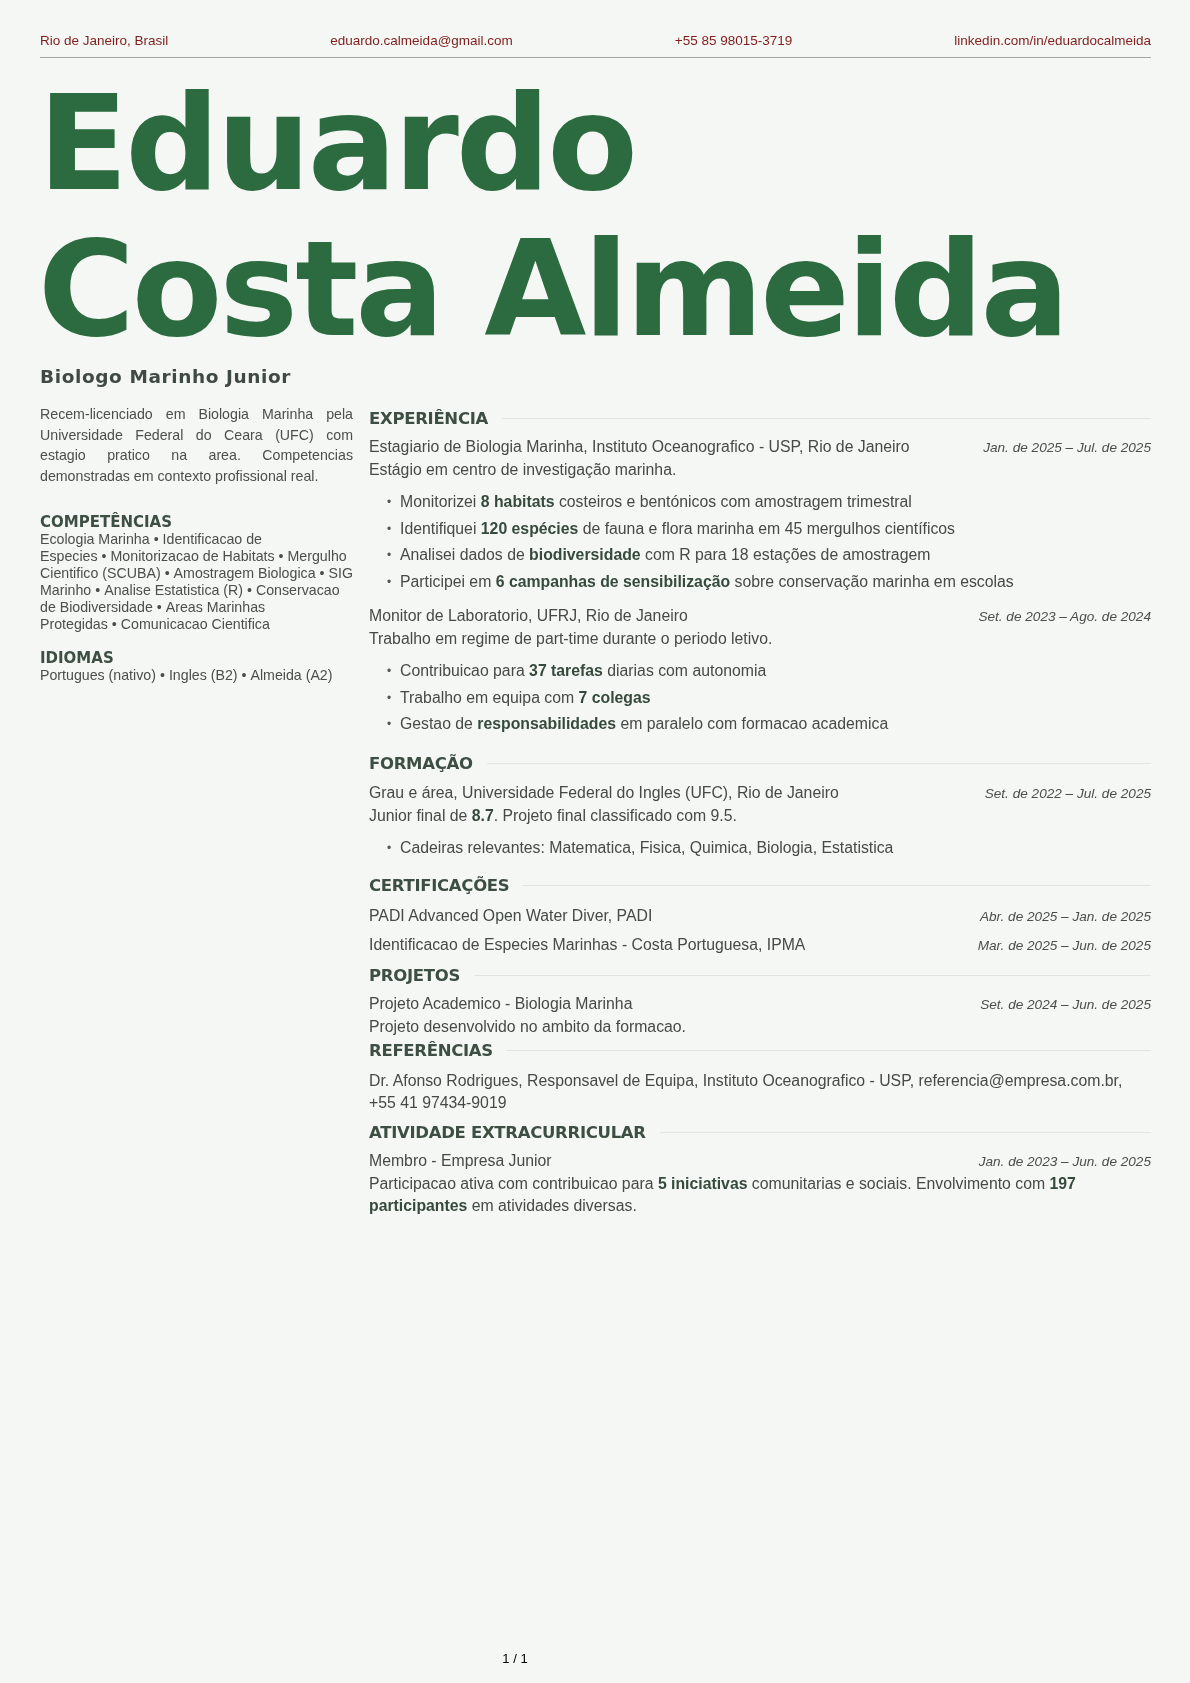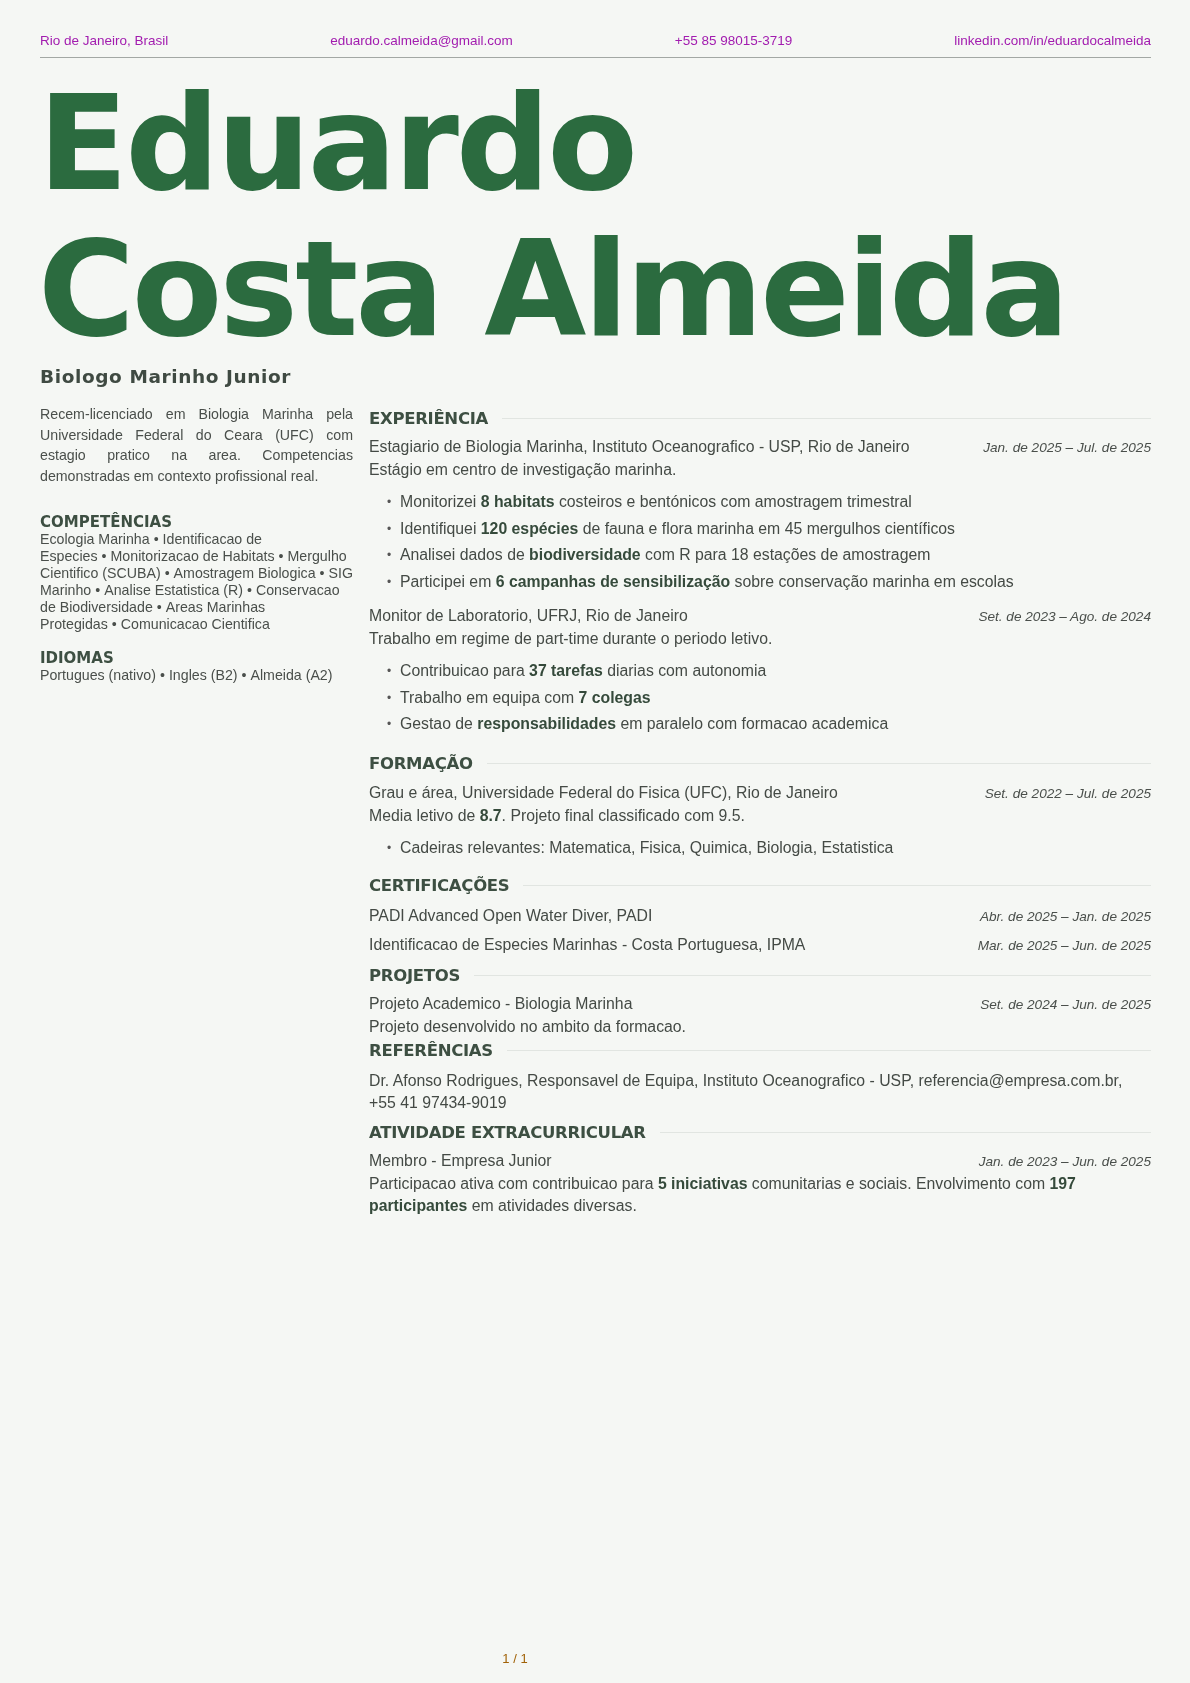--- a/index.html
+++ b/index.html
@@ -9,21 +9,21 @@
     font-family: "Liberation Sans", "DejaVu Sans", sans-serif;
     color: #444a45;
     position: relative;
     overflow: hidden;
   }
   .page { position: absolute; left: 40px; top: 0; width: 1111px; height: 1683px; }
 
   .contact-bar {
     position: absolute; top: 30px; left: 0; width: 1111px; height: 28px;
     display: flex; justify-content: space-between; align-items: center;
-    font-size: 13.5px; color: #a21caf;
+    font-size: 13.5px; color: #7f1d1d;
     border-bottom: 1.5px solid #a3a8a4;
     padding-bottom: 6px;
     gap: 40px;
   }
   .contact-bar span { white-space: nowrap; }
 
   .name {
     position: absolute; left: -2px; top: 70px;
     font-family: "DejaVu Sans", sans-serif;
     font-weight: 900; font-size: 132px; line-height: 146px;
@@ -73,21 +73,21 @@
   .bullets li {
     font-size: 15.8px; line-height: 26.5px; color: #444a45; position: relative; padding-left: 13px;
   }
   .bullets li::before {
     content: "•"; position: absolute; left: 0; top: 0; color: #555;
     font-size: 12px;
   }
 
   .page-num {
     position: absolute; top: 1651px; left: 0; width: 1030px; text-align: center;
-    font-size: 13px; color: #a16207;
+    font-size: 13px; color: #000000;
   }
 </style>
 </head>
 <body>
 
 <div class="page">
 
   <div class="contact-bar">
     <span>Rio de Janeiro, Brasil</span>
     <span>eduardo.calmeida@gmail.com</span>
@@ -149,24 +149,24 @@
         <li><span>Gestao de </span><b>responsabilidades</b><span> em paralelo com formacao academica</span></li>
       </ul>
     </div>
 
     <div class="section-heading" style="margin-top:14px">
       <span>FORMAÇÃO</span>
         <span class="rule"></span>
     </div>
     <div style="margin-top:6px">
       <div class="entry-head">
-        <span class="title">Grau e área, Universidade Federal do Fisica (UFC), Rio de Janeiro</span>
+        <span class="title">Grau e área, Universidade Federal do Ingles (UFC), Rio de Janeiro</span>
         <span class="date">Set. de 2022 – Jul. de 2025</span>
       </div>
-      <div class="entry-desc"><span>Media letivo de </span><b>8.7</b><span>. Projeto final classificado com 9.5.</span></div>
+      <div class="entry-desc"><span>Junior final de </span><b>8.7</b><span>. Projeto final classificado com 9.5.</span></div>
       <ul class="bullets">
         <li>Cadeiras relevantes: Matematica, Fisica, Quimica, Biologia, Estatistica</li>
       </ul>
     </div>
 
     <div class="section-heading" style="margin-top:12px">
       <span>CERTIFICAÇÕES</span>
         <span class="rule"></span>
     </div>
     <div style="margin-top:8px">

